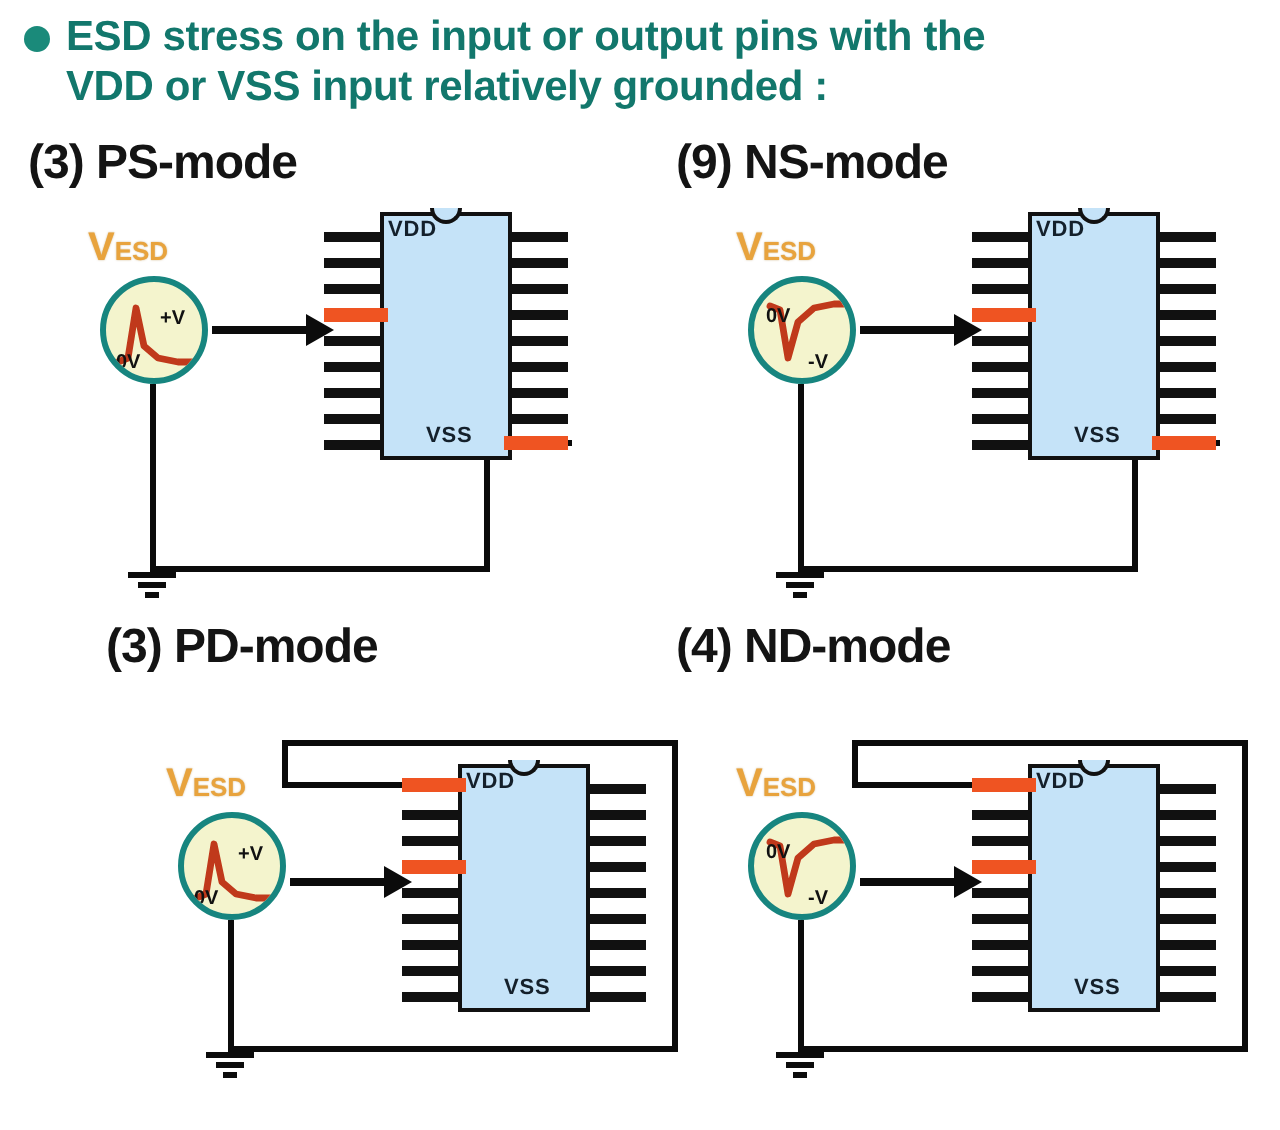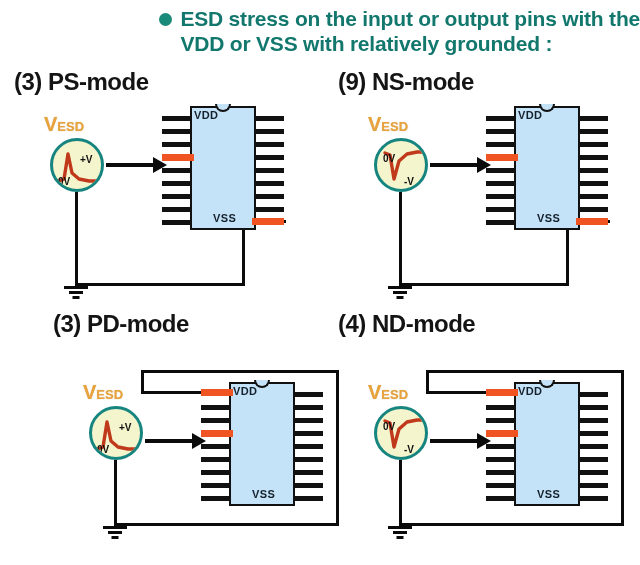--- a/index.html
+++ b/index.html
@@ -6,21 +6,21 @@
   body{
     width:640px;height:565px;background:#ffffff;
     font-family:"Liberation Sans", sans-serif;
     overflow:hidden;position:relative;
   }
   .page{position:relative;width:640px;height:565px;}
 
   
   .heading{
     position:absolute;left:0;top:6px;width:640px;
-    display:flex;align-items:flex-start;justify-content:flex-end;
+    display:flex;align-items:flex-start;
   }
   .bullet{
     width:13px;height:13px;border-radius:50%;
     background:#1a8a7a;margin:7px 8px 0 12px;flex:0 0 auto;
   }
   .heading-text{
     color:#12776c;font-weight:bold;font-size:21px;line-height:25px;
     letter-spacing:-0.2px;max-width:580px;
   }
 
@@ -108,21 +108,21 @@
 </style>
 </head>
 <body>
 
 <div class="page">
 
   <div class="heading">
     <div class="bullet"></div>
     <div class="heading-text">
       <div>ESD stress on the input or output pins with the</div>
-      <div>VDD or VSS with relatively grounded :</div>
+      <div>VDD or VSS input relatively grounded :</div>
     </div>
   </div>
 
   <div class="panel p1">
     <div class="mode-title">(3) PS-mode</div>
     <div class="stage">
 
       <div class="chip" style="left:160px;top:4px;width:126px;height:124px;">
         <div class="pin left" style="top:10px;"></div>
         <div class="pin left" style="top:23px;"></div>

